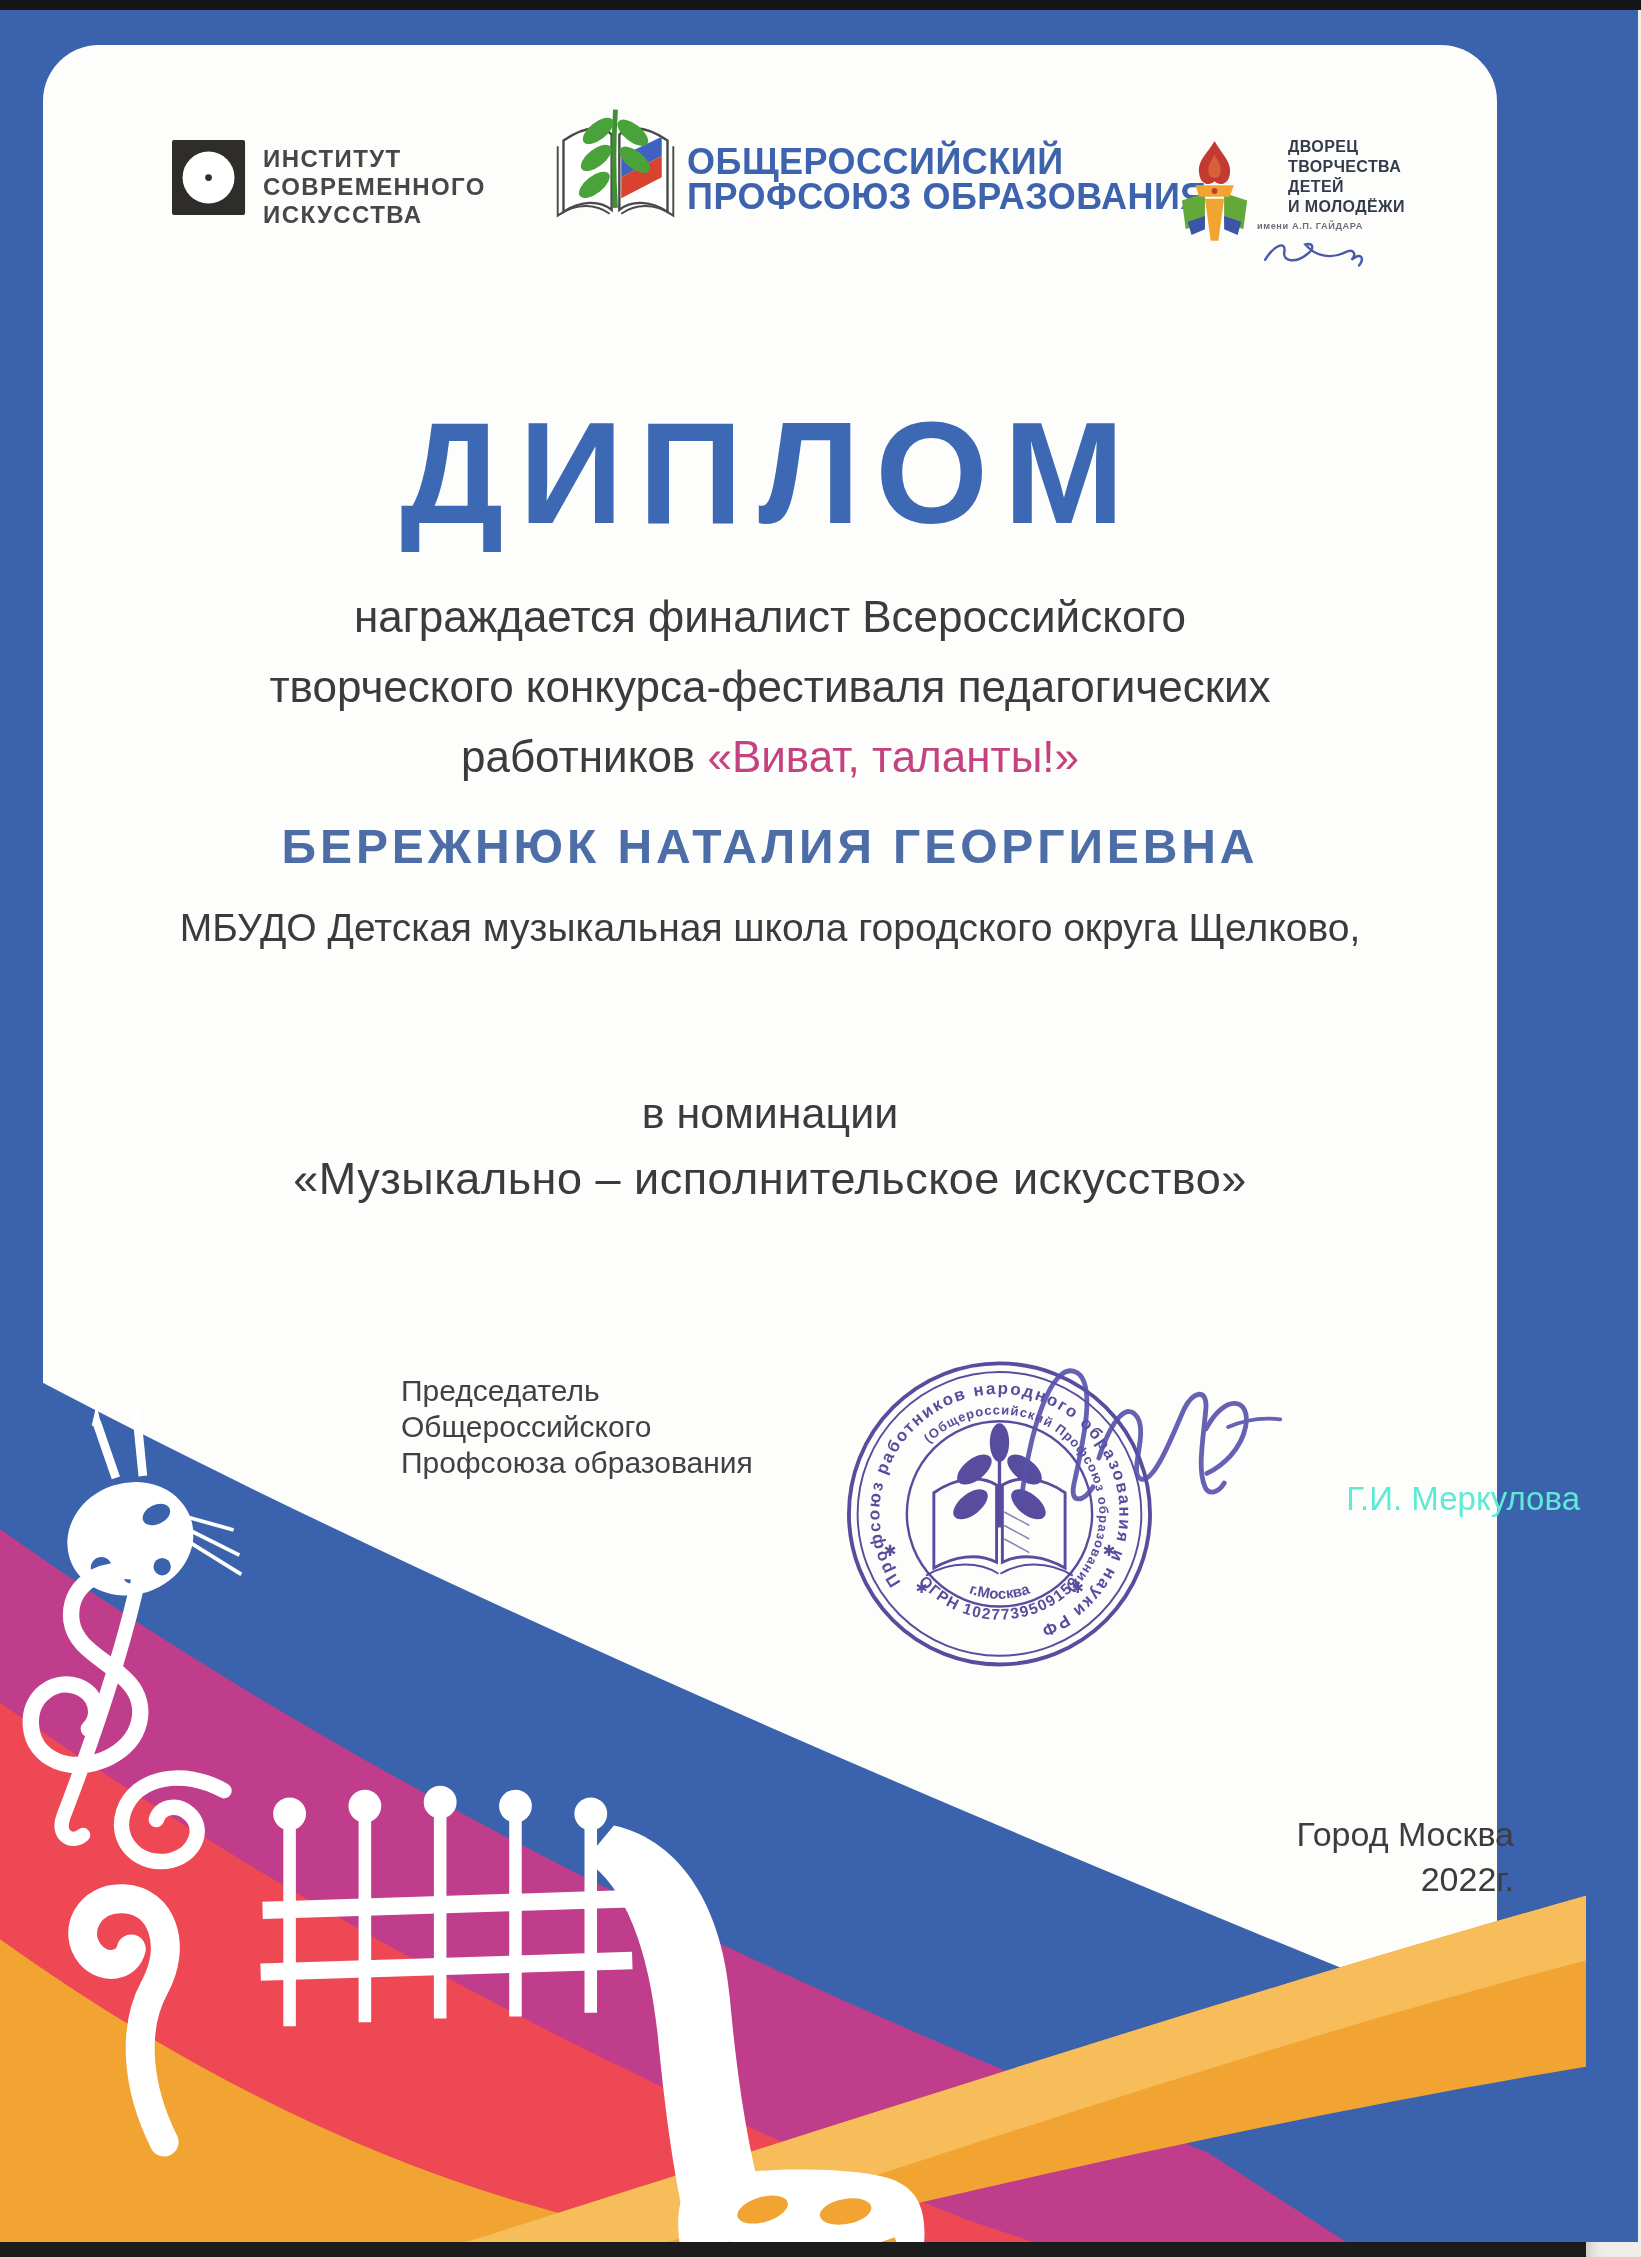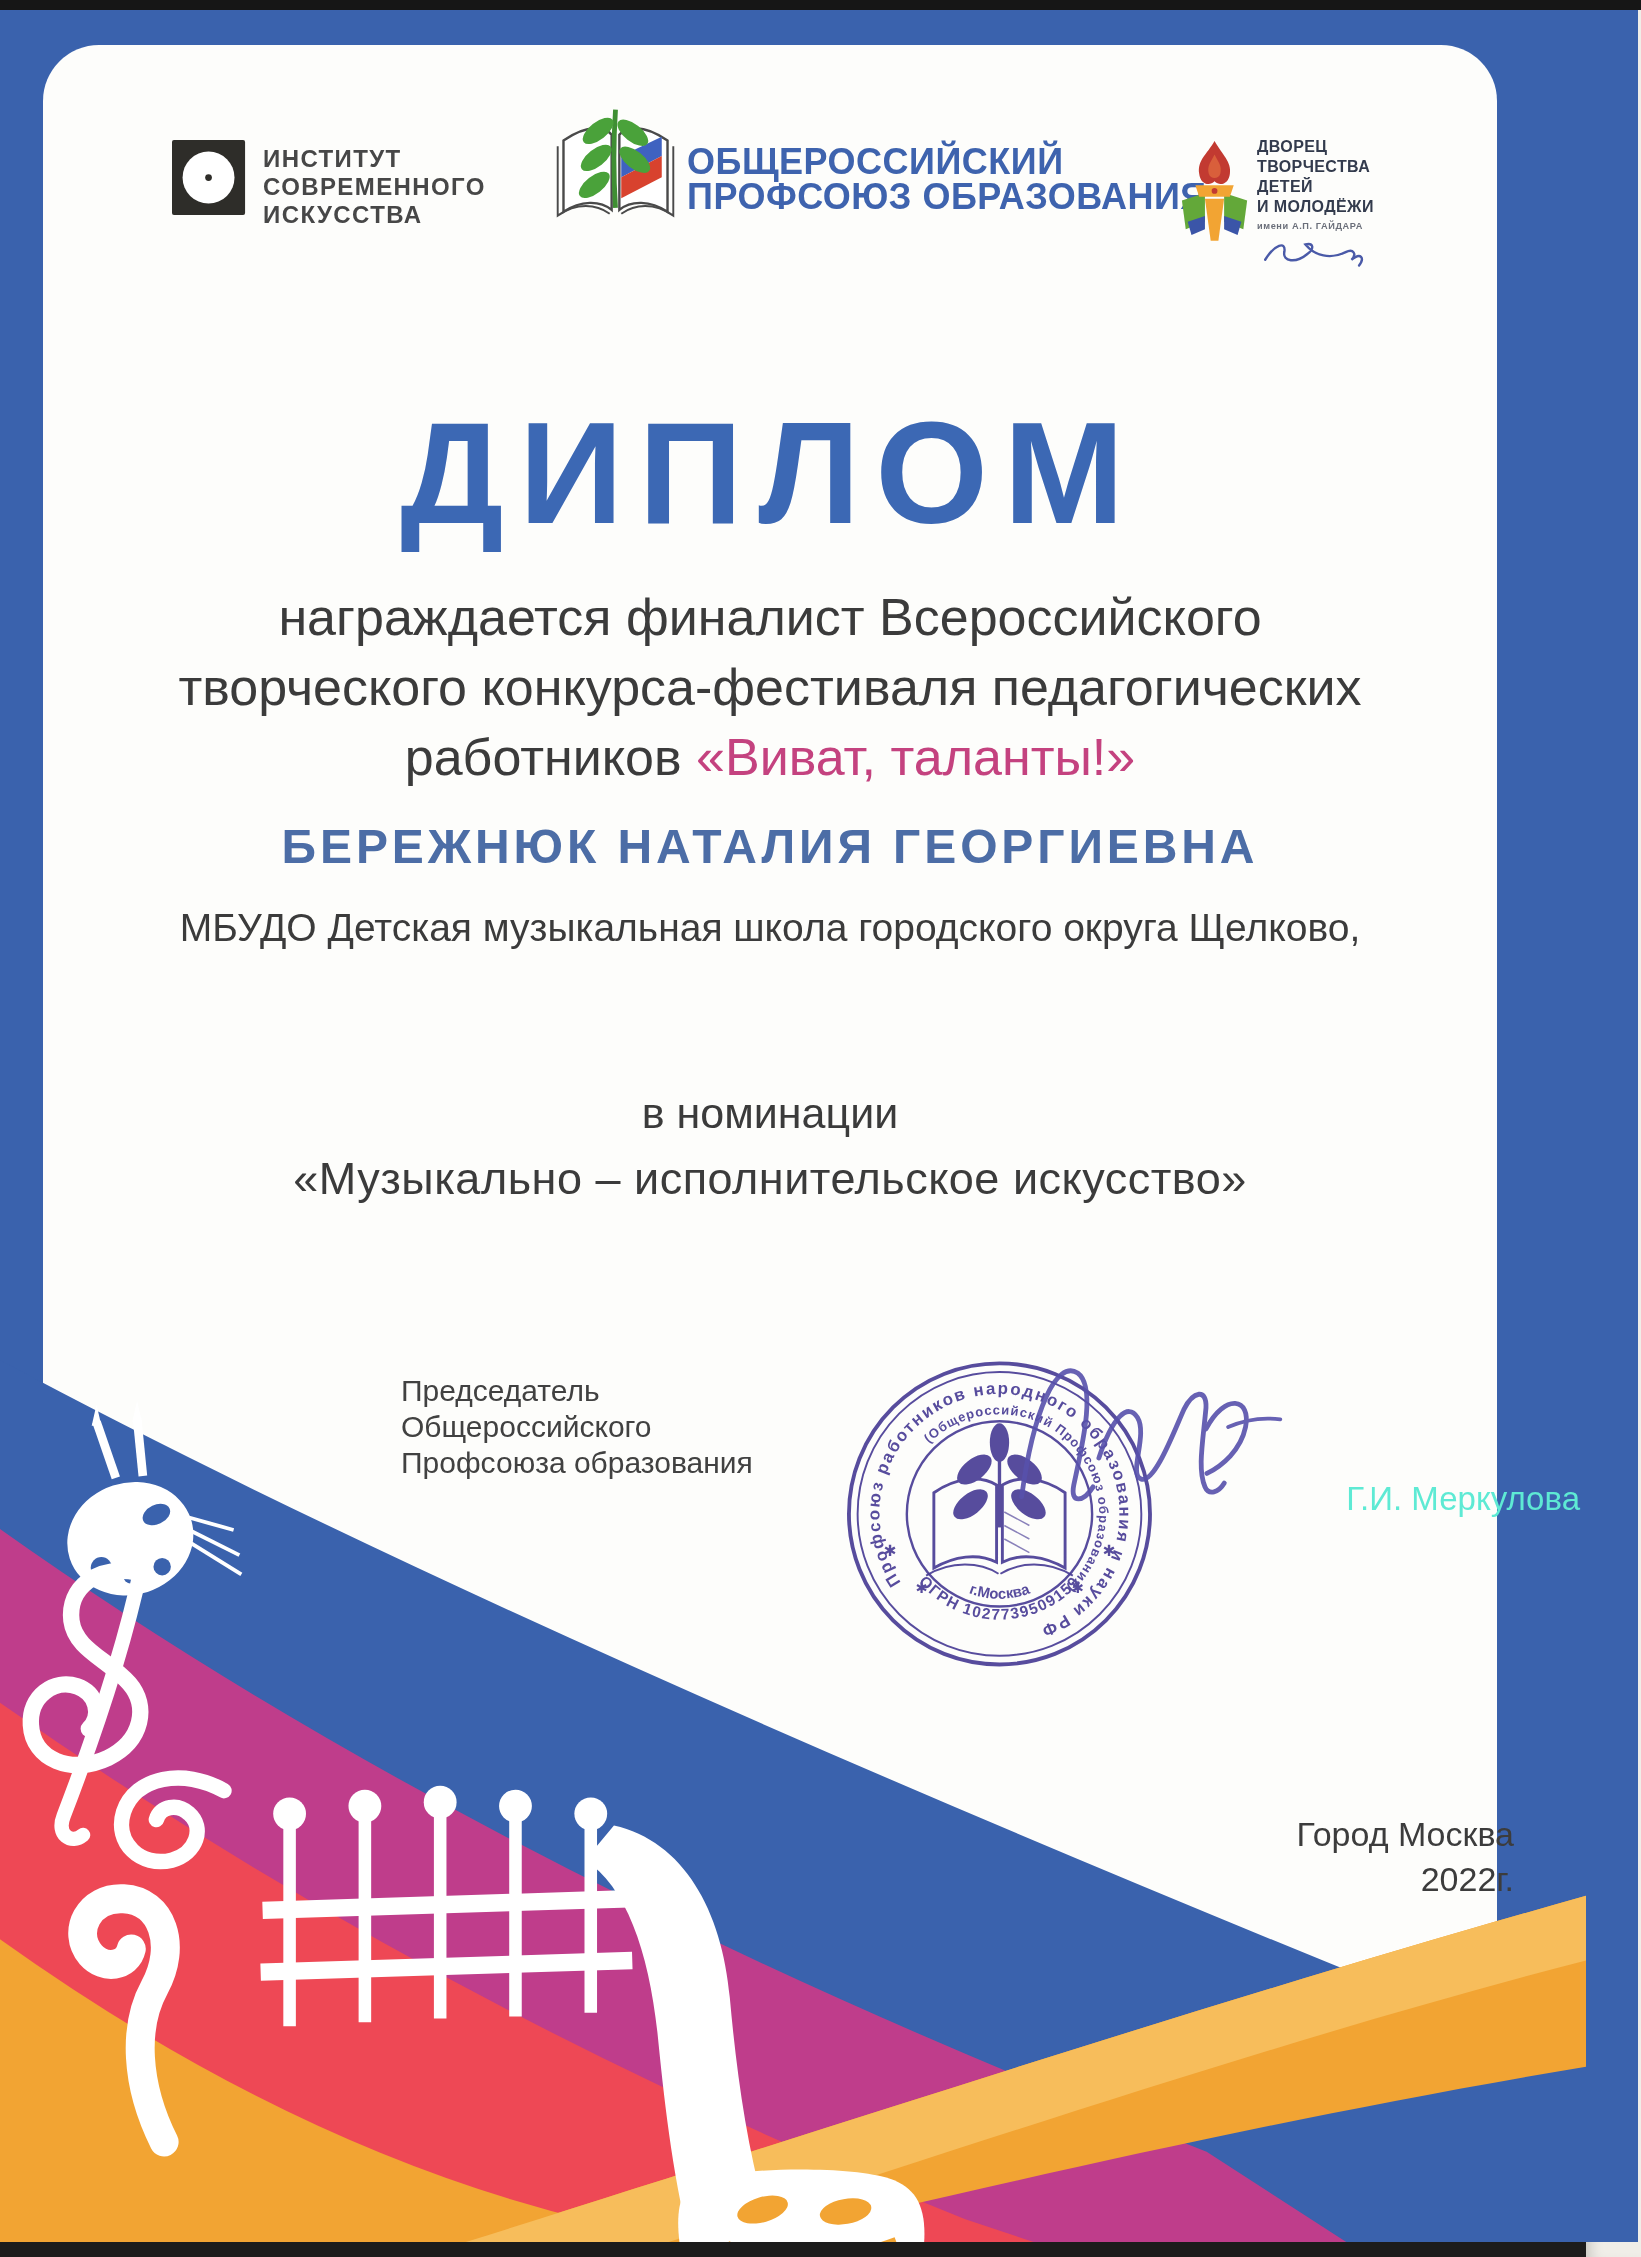--- a/index.html
+++ b/index.html
@@ -21,26 +21,26 @@
   
   .isa-square{left:172px;top:130px;}
   .isa-text{left:263px;top:135px;font-size:24px;line-height:28px;font-weight:600;
     color:#474747;letter-spacing:1.4px;}
   .union-icon{left:550px;top:90px;}
   .union-text{left:687px;top:134px;font-size:36px;line-height:35px;font-weight:800;
     color:#3e63ae;letter-spacing:0.5px;}
   .palace{left:1180px;top:122px;width:251px;}
   .palace-torch{position:absolute;left:0;top:5.8px;}
   .palace-textblock{position:absolute;left:77px;top:5.8px;width:183px;}
-  .palace-lines{font-size:16px;line-height:20px;font-weight:800;color:#333b4d;letter-spacing:0.4px;}
+  .palace-lines{font-size:16px;line-height:20px;font-weight:800;color:#333b4d;letter-spacing:0.4px;margin-left:31px;}
   .palace-sub{margin-top:3.9px;font-size:9.2px;color:#6b6f7a;letter-spacing:0.6px;font-weight:600;}
   
   .ctr{left:43px;width:1454px;text-align:center;color:#3b3b3b;}
   .title{top:391px;font-size:145px;line-height:145px;font-weight:bold;color:#3c68b4;letter-spacing:15.4px;}
-  .award{top:572px;font-size:52px;line-height:70px;}
+  .award{top:572px;font-size:44px;line-height:70px;}
   .award .hl{color:#c4427f;}
   .name{top:809px;font-size:48px;line-height:56px;font-weight:bold;color:#4c6da6;letter-spacing:3.9px;}
   .org{top:888px;font-size:39px;line-height:60px;}
   .nom-label{top:1079px;font-size:43px;}
   .nom-value{top:1143px;font-size:45px;letter-spacing:0.5px;}
   
   .role{left:401px;top:1363px;font-size:30px;line-height:36px;color:#414141;}
   .signer{top:1470px;right:58px;width:406px;text-align:right;font-size:33px;color:#5eead4;}
   .footer{top:1802px;right:124px;width:406px;text-align:right;font-size:34px;line-height:45px;color:#3c3c3c;}
   .stamp-svg{left:599px;top:1303px;}

